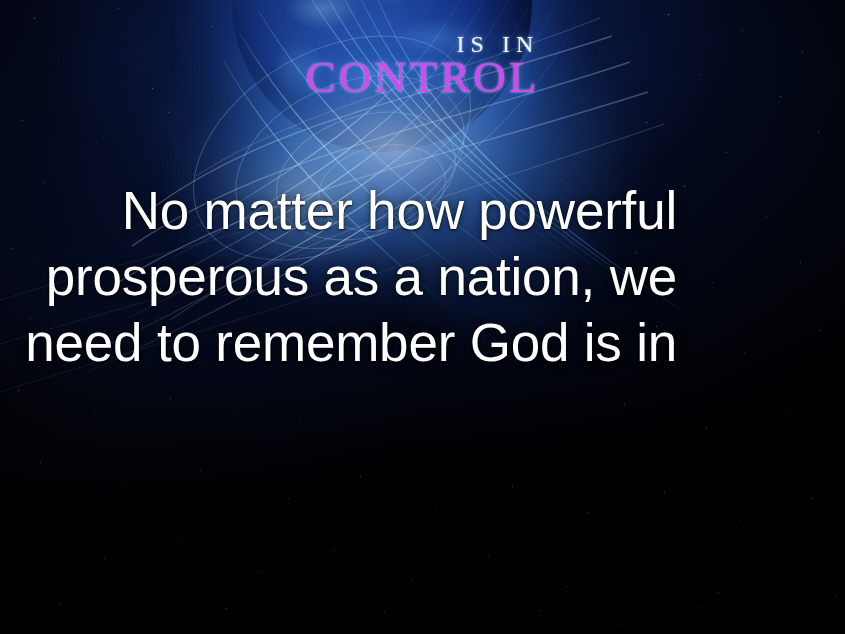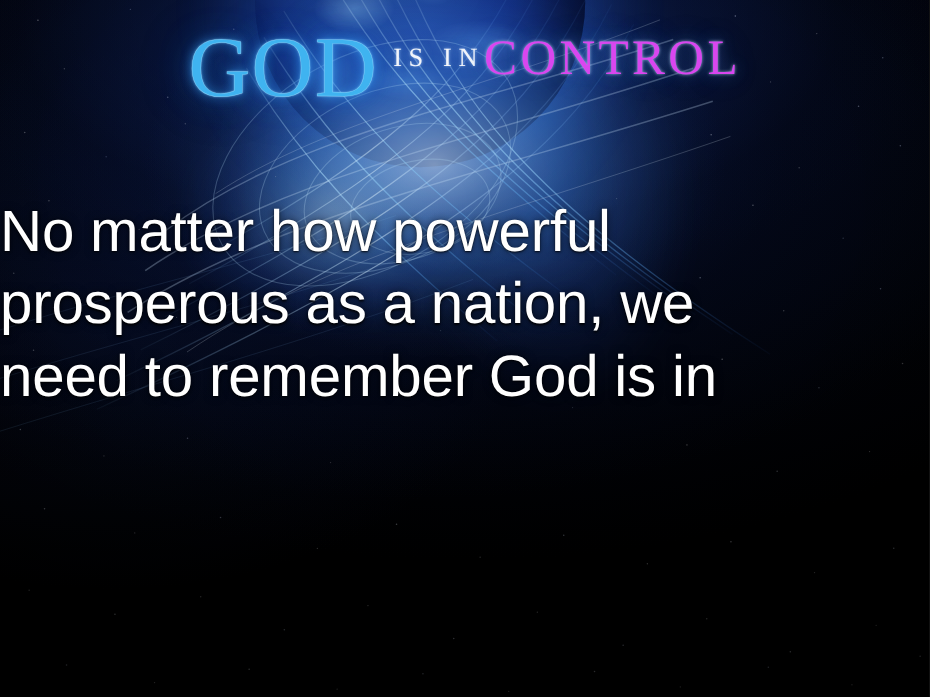--- a/index.html
+++ b/index.html
@@ -229,22 +229,22 @@
     text-shadow:
       0 0 2px rgba(120,205,255,0.95),
       0 0 10px rgba(60,165,255,0.75),
       0 0 26px rgba(30,120,235,0.55),
       0 0 48px rgba(20,90,200,0.35);
     -webkit-text-stroke: 0.4px rgba(170,225,255,0.55);
   }
 
   #logo-right {
     display: flex;
-    flex-direction: row;
-    align-items: center;
+    flex-direction: column;
+    align-items: flex-end;
     padding-top: 8px;
   }
 
   #logo-isin {
     font-family: "Liberation Serif", "DejaVu Serif", serif;
     font-size: 24px;
     line-height: 1.05;
     letter-spacing: 6px;
     color: #F2F5FA;
     text-shadow:
@@ -264,21 +264,21 @@
       0 0 14px rgba(95,155,240,0.48),
       0 0 30px rgba(40,100,210,0.28);
   }
 
   
   #quote {
     position: absolute;
     left: 0;
     top: 178px;
     width: 677px;
-    text-align: left;
+    text-align: right;
   }
 
   .quote-line {
     font-family: "Liberation Sans", sans-serif;
     font-size: 53px;
     line-height: 66px;
     font-weight: 400;
     color: #FFFFFF;
     letter-spacing: -0.2px;
     white-space: nowrap;
@@ -369,21 +369,20 @@
     </g>
   </svg>
 
   <div id="bg-stars"></div>
   <div class="bg-layer" id="bg-vignette"></div>
 
   <div id="content">
 
     <div id="logo">
       <div id="logo-inner">
-        <span id="logo-god">GOD</span>
         <span id="logo-right">
           <span id="logo-isin">IS IN</span>
           <span id="logo-control">CONTROL</span>
         </span>
       </div>
     </div>
 
     <div id="quote">
       <div class="quote-line">No matter how powerful</div>
       <div class="quote-line">prosperous as a nation, we</div>

